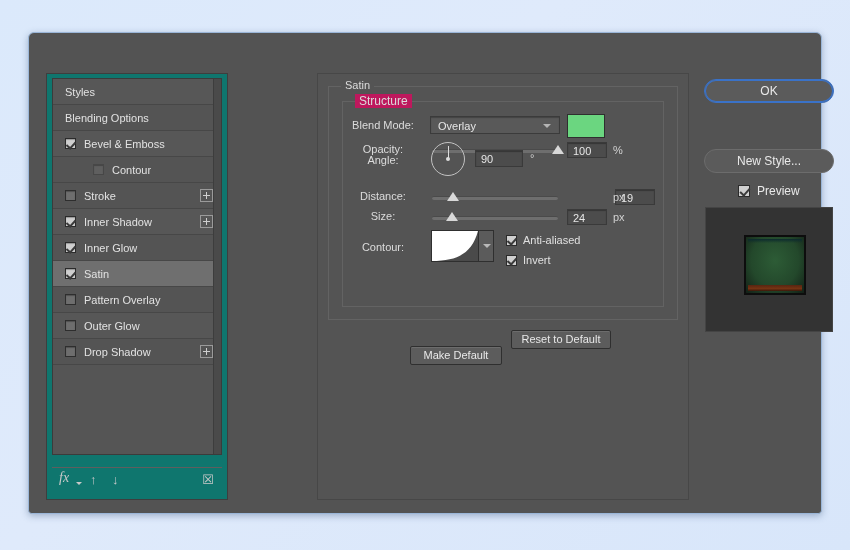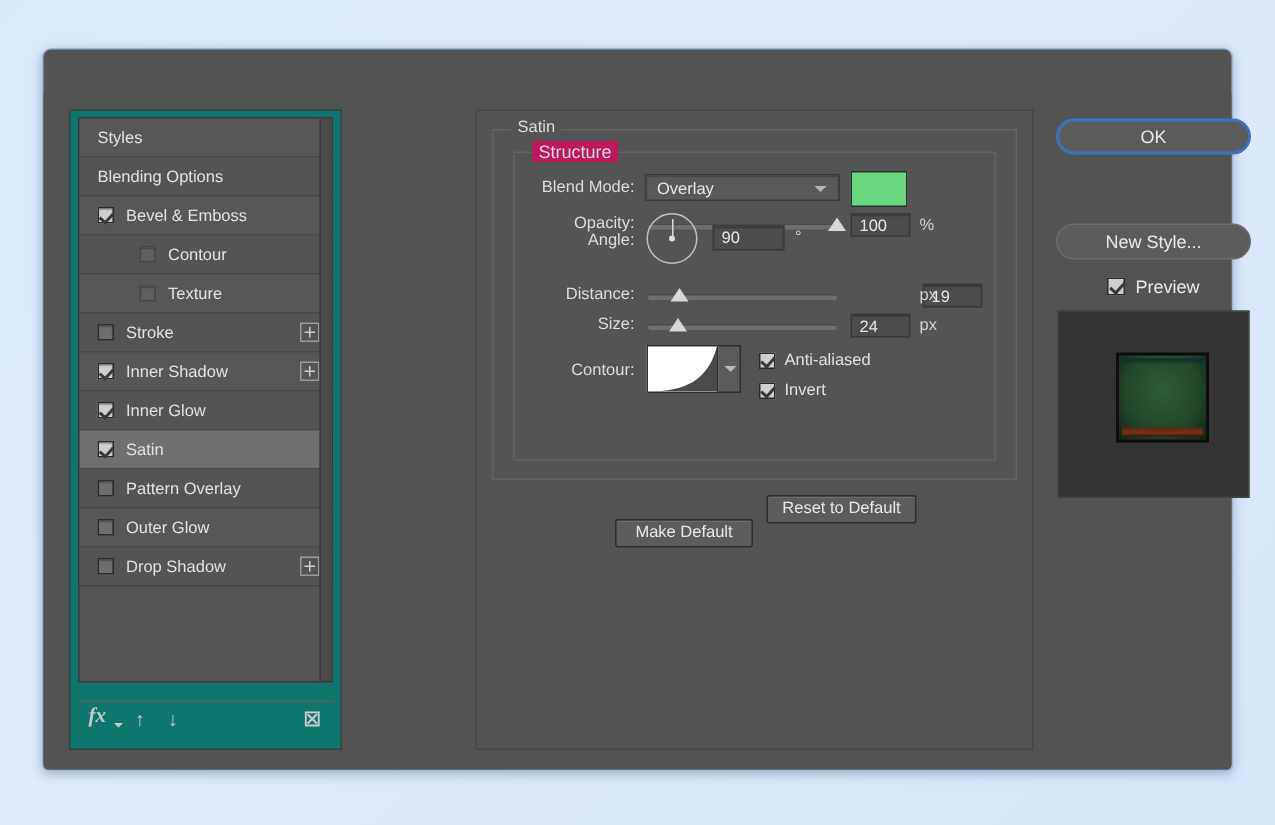--- a/index.html
+++ b/index.html
@@ -116,21 +116,21 @@
 
   #list-scroll{
     position:absolute;right:-1px;top:0;width:8px;bottom:0;
     background:#4a4a4a;border-left:1px solid #3d3d3d;
   }
 
   #styles-toolbar{
     position:absolute;left:5px;right:5px;bottom:5px;height:26px;
     border-top:1px solid #5e5e5e;
   }
-  .tbicon{position:absolute;top:4px;cursor:pointer;color:#c9c9c9;font-weight:bold;}
+  .tbicon{position:absolute;top:4px;cursor:pointer;color:#c9c9c9;}
   #fx-icon{left:7px;top:2px;font-style:italic;font-size:14px;font-family:"Liberation Serif",serif;}
   #fx-caret{position:absolute;left:24px;top:14px;width:0;height:0;
     border-left:3px solid transparent;border-right:3px solid transparent;border-top:3px solid #c9c9c9;}
   #up-icon{left:38px;font-size:13px;}
   #down-icon{left:60px;font-size:13px;}
   #trash-icon{right:8px;font-size:13px;}
 
   
   #center{
     position:absolute;left:288px;top:10px;width:372px;bottom:13px;
@@ -151,21 +151,21 @@
     position:absolute;left:13px;top:14px;right:13px;bottom:12px;
     border:1px solid #636363;
     box-sizing:border-box;
   }
   #structure-legend{
     position:absolute;left:12px;top:-8px;
     background:#be185d;padding:0 4px;font-size:12px;color:#dcdcdc;
   }
 
   .flabel{
-    position:absolute;font-size:11px;color:#dcdcdc;text-align:right;
+    position:absolute;font-size:11px;color:#dcdcdc;text-align:center;
   }
 
   
   #blendmode-select{
     position:absolute;left:87px;top:14px;width:130px;height:18px;
     background:#595959;border:1px solid #3b3b3b;
     box-shadow:inset 0 1px 1px rgba(0,0,0,.25);
     box-sizing:border-box;cursor:pointer;
   }
   #blendmode-value{position:absolute;left:7px;top:3px;font-size:11px;color:#e6e6e6;}
@@ -318,24 +318,20 @@
             <span class="lbl">Blending Options</span>
           </div>
           <div class="srow haschk">
             <span class="chk on"></span>
             <span class="lbl">Bevel &amp; Emboss</span>
           </div>
           <div class="srow alt indent haschk">
             <span class="chk dim"></span>
             <span class="lbl">Contour</span>
           </div>
-          <div class="srow indent haschk">
-            <span class="chk dim"></span>
-            <span class="lbl">Texture</span>
-          </div>
           <div class="srow alt haschk">
             <span class="chk"></span>
             <span class="lbl">Stroke</span>
             <span class="plus"></span>
           </div>
           <div class="srow haschk">
             <span class="chk on"></span>
             <span class="lbl">Inner Shadow</span>
             <span class="plus"></span>
           </div>

